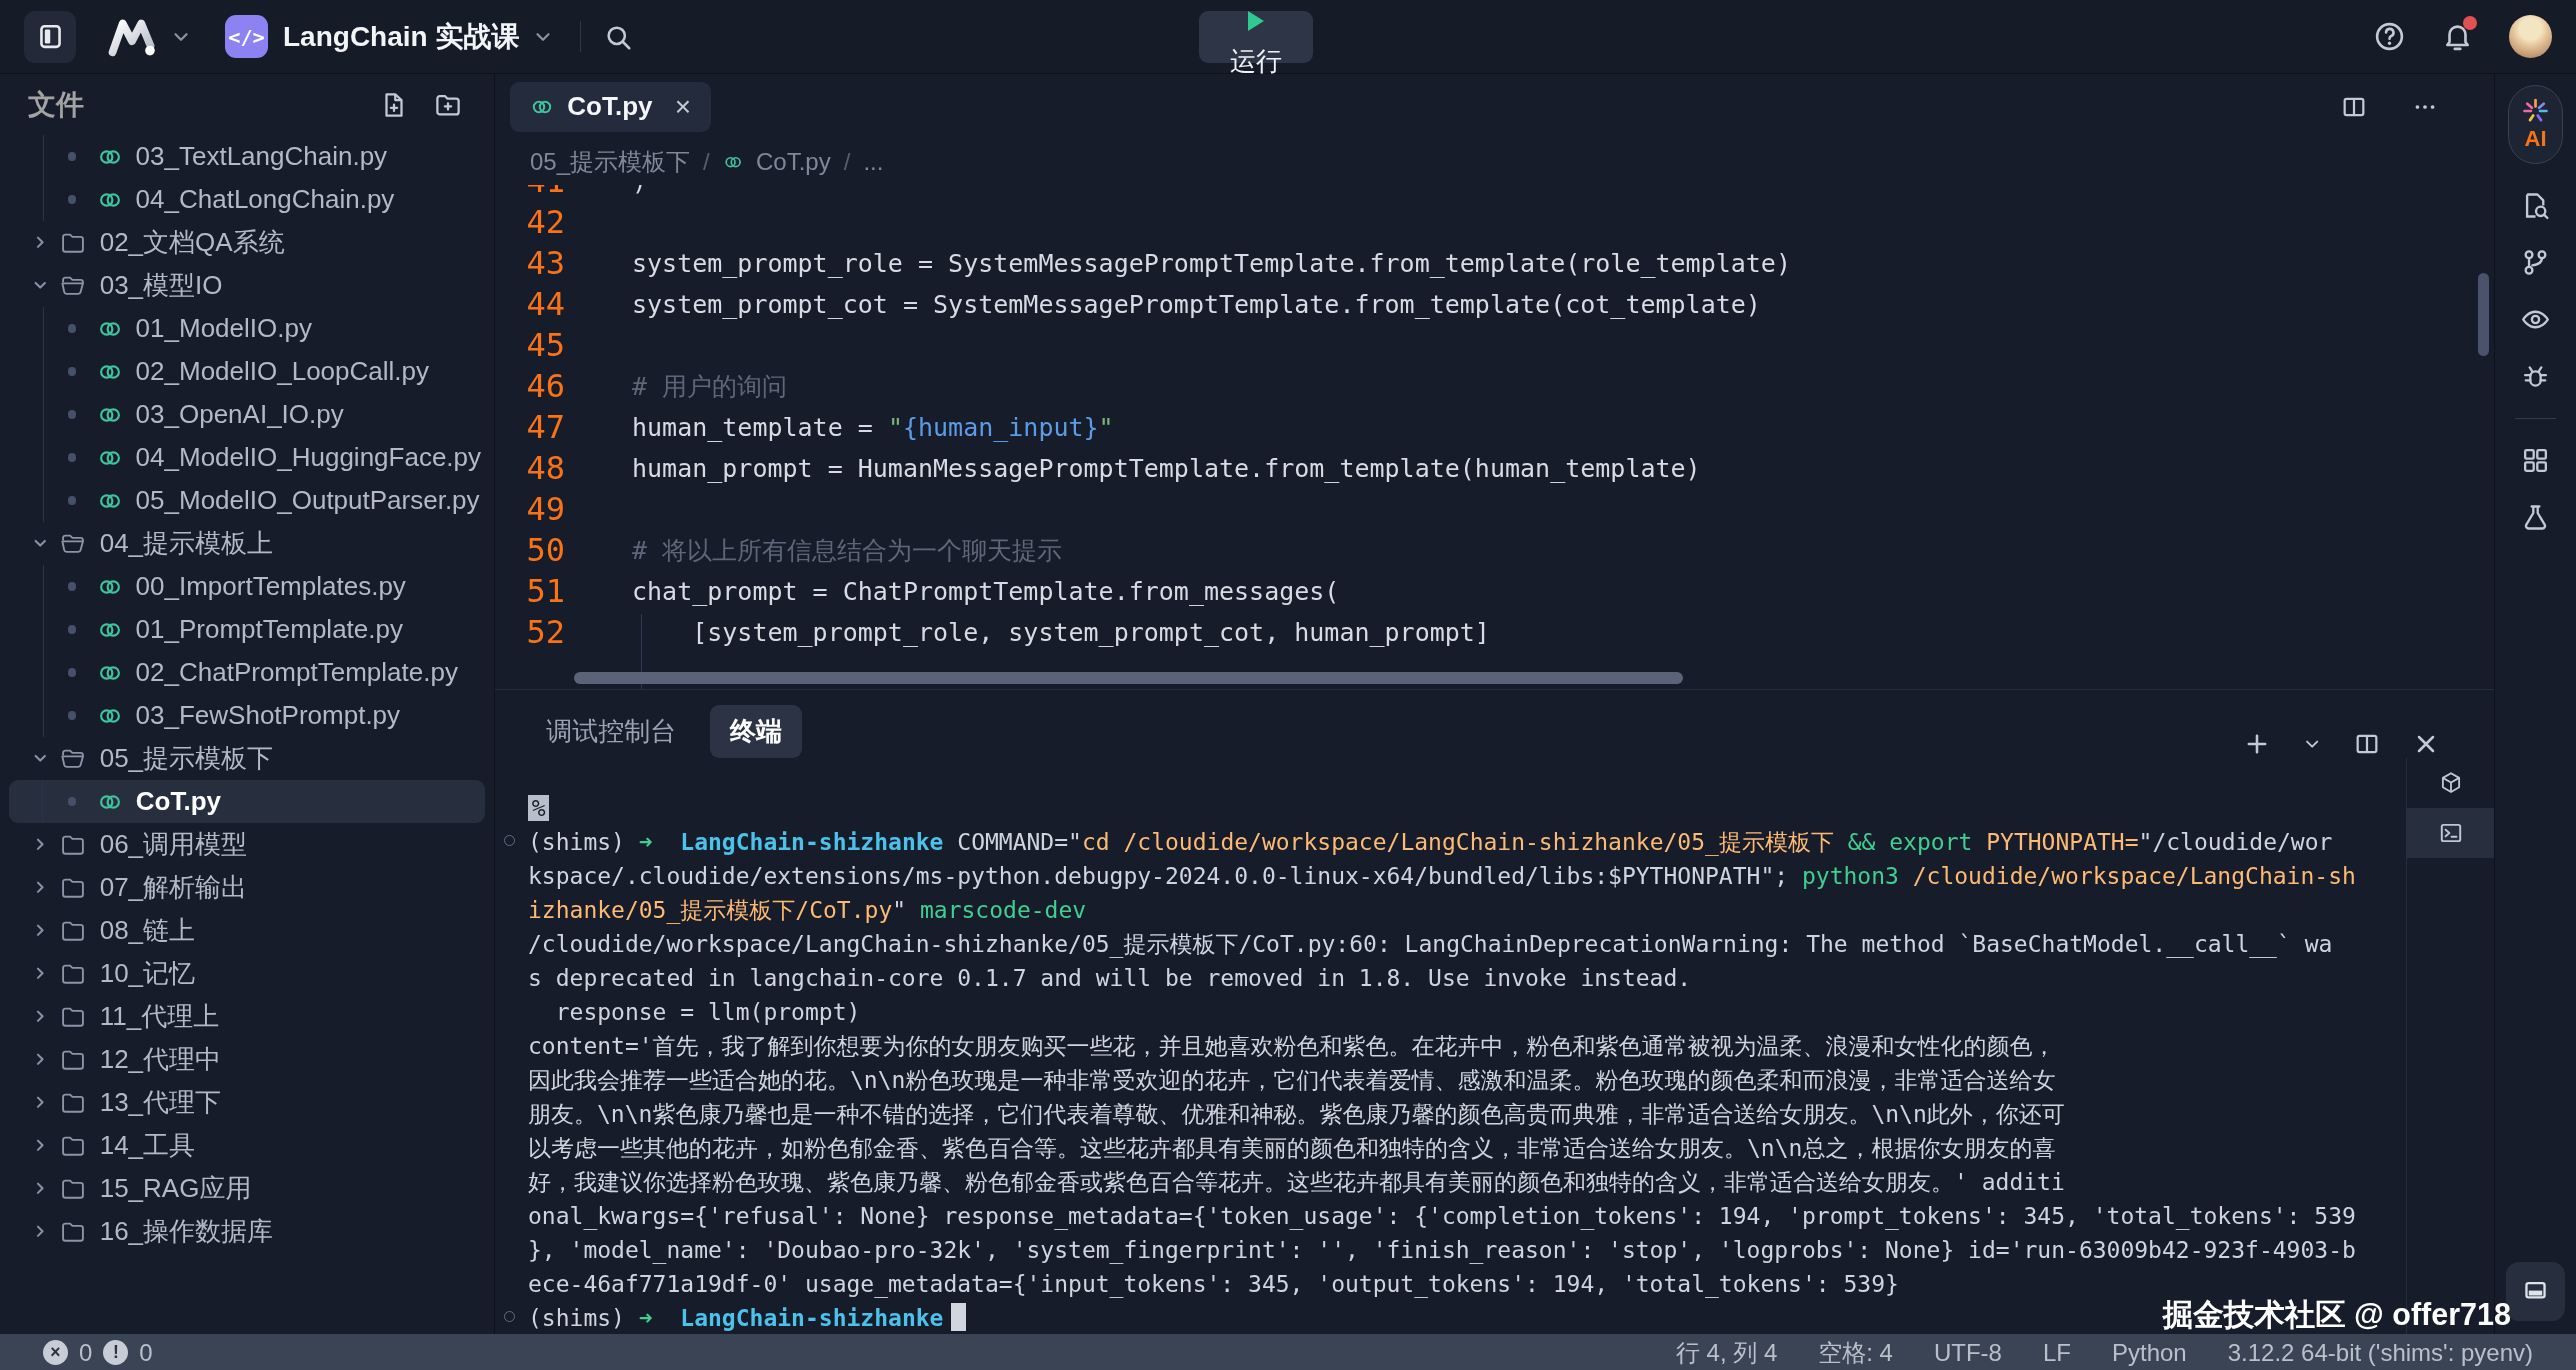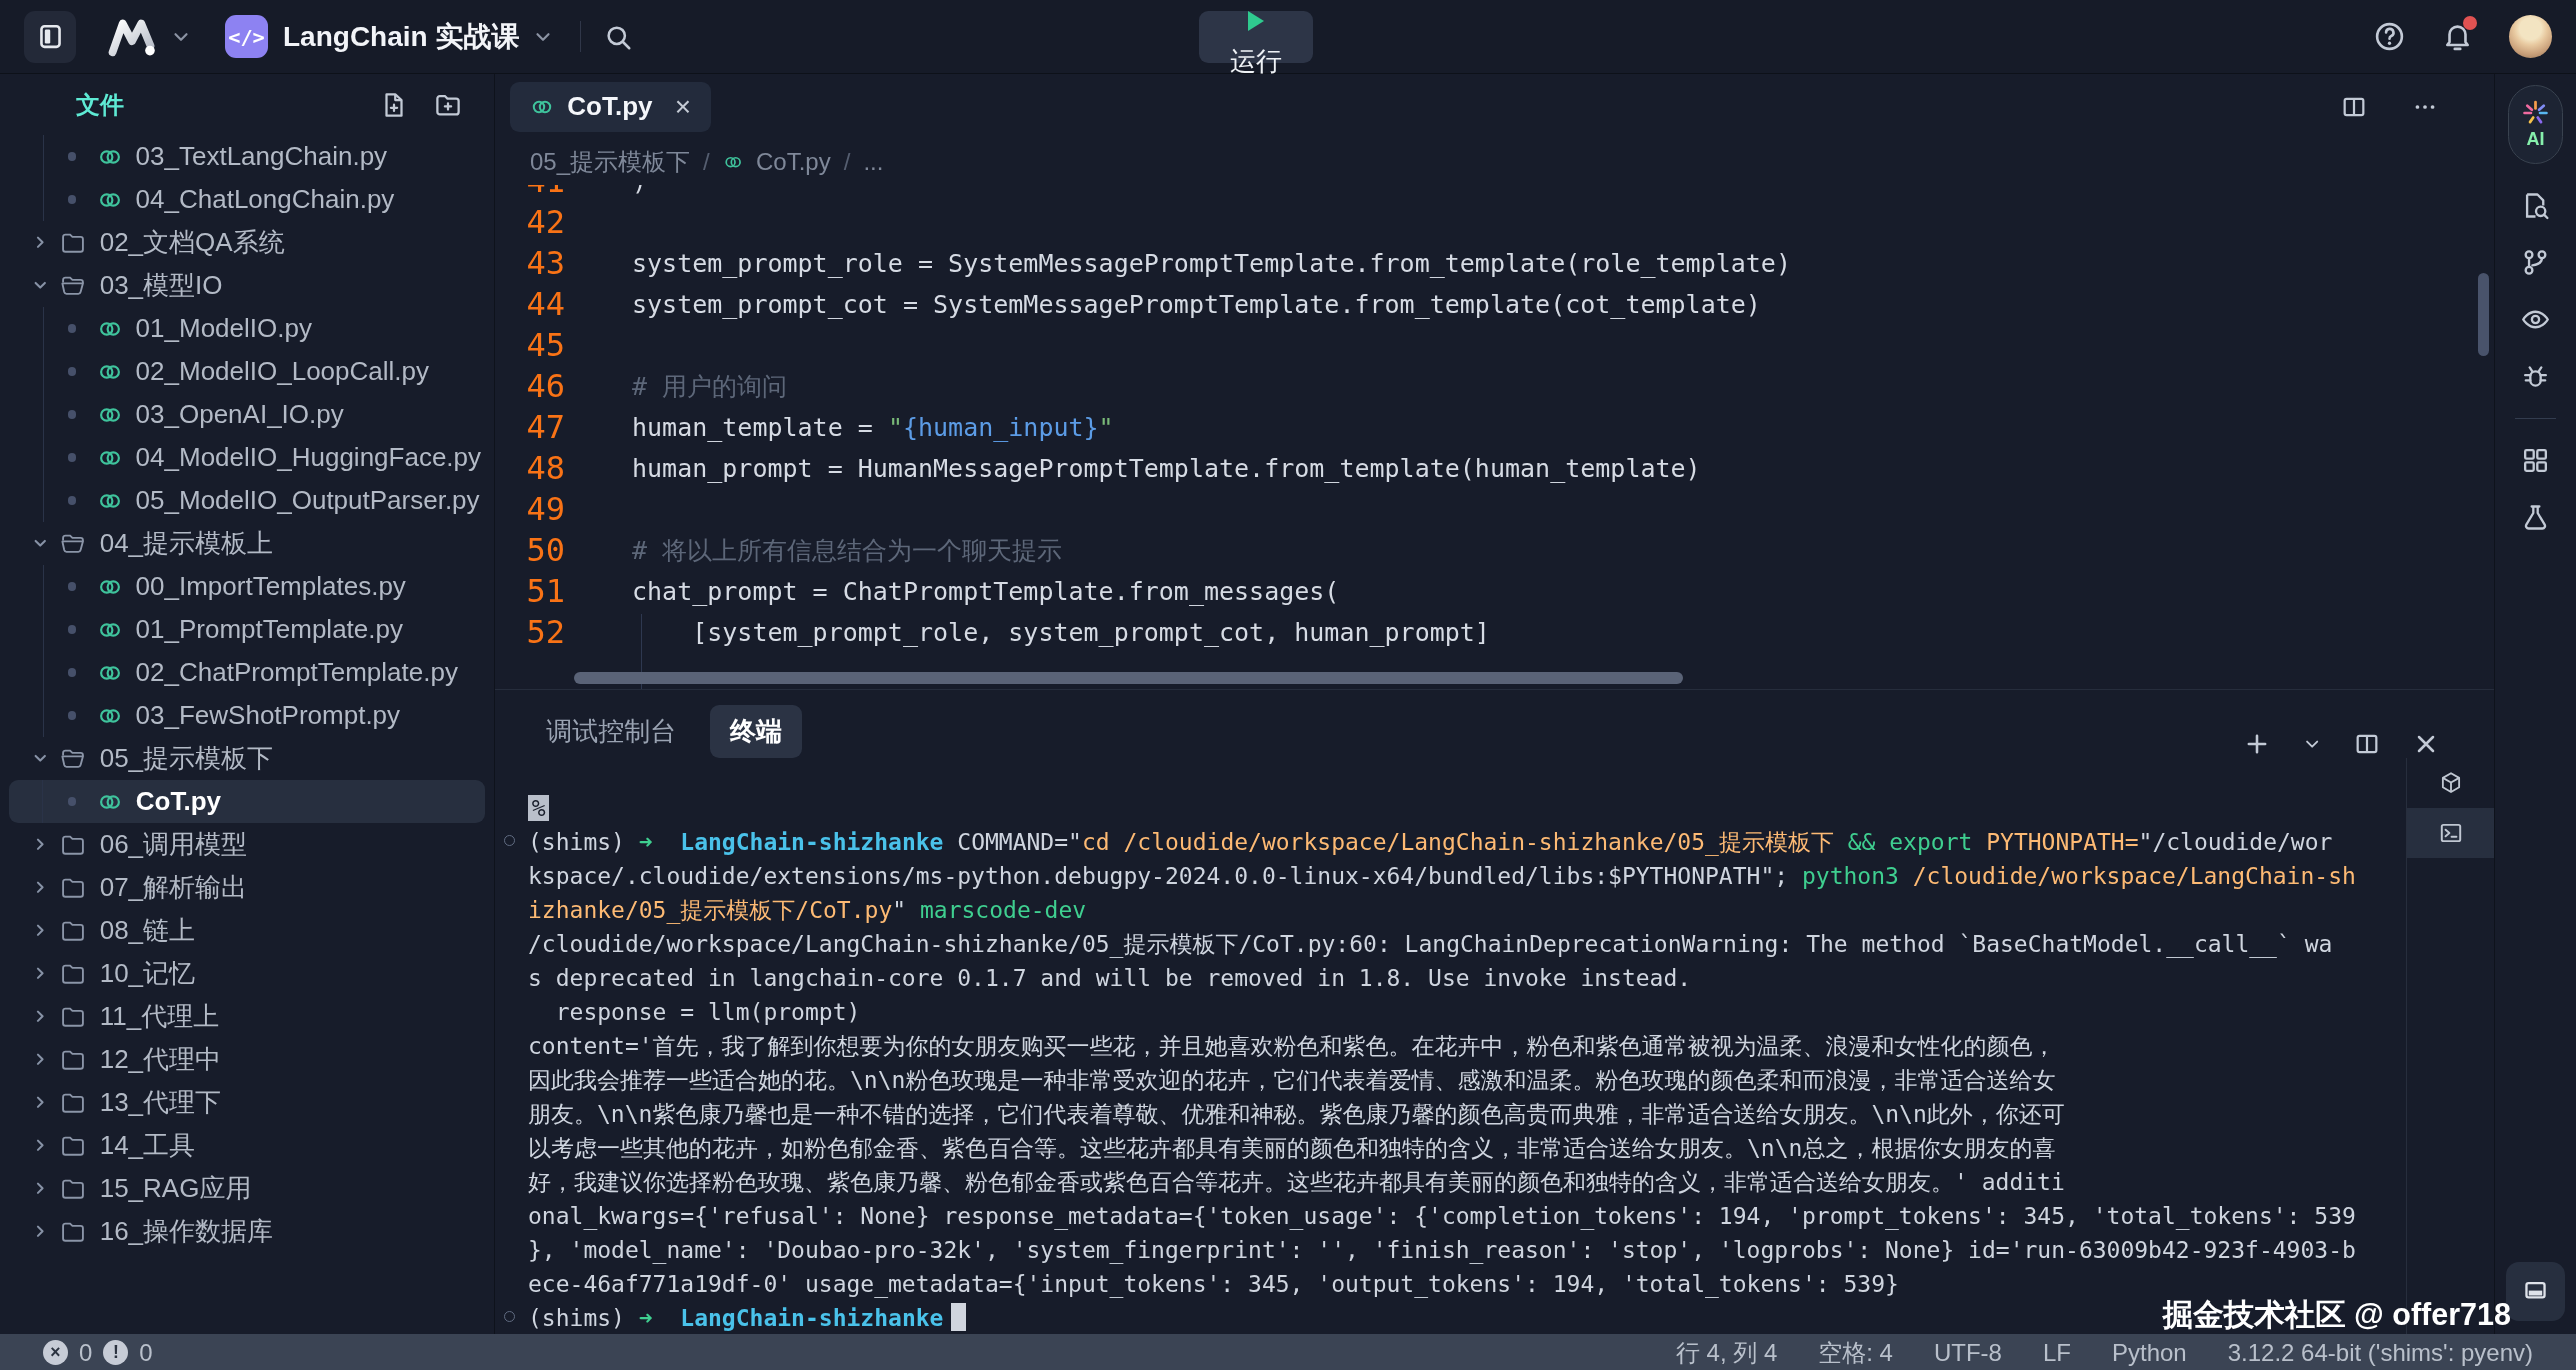--- a/index.html
+++ b/index.html
@@ -29,21 +29,21 @@
   .tb-right{ margin-left:auto; display:flex; align-items:center; gap:35px; }
   .bell-wrap{ position:relative; }
   .bell-dot{ position:absolute; right:-2.8px; top:-3.7px; width:14px; height:14px; border-radius:50%;
              background:#e05252; }
   .avatar{ width:43px; height:43px; border-radius:50%;
            background:radial-gradient(circle at 50% 32%, #f3e4c2 0 30%, #e8c9a0 45%, #c9a07a 70%, #8c6b4f 100%); }
 
   
   .explorer{ position:absolute; left:0; top:74px; width:494px; bottom:37px; background:#171c2a; }
   .exp-head{ height:61px; display:flex; align-items:center; padding:0 31px 0 28px; }
-  .exp-title{ font-size:24px; font-weight:bold; color:#5eead4;margin-left:48px; }
+  .exp-title{ font-size:28px; font-weight:bold; color:#a3a3a3; }
   .exp-actions{ margin-left:auto; display:flex; gap:24px; }
   .tree{ font-size:26px; color:#b3bac6; }
   .tree-row{ position:relative; height:43px; display:flex; align-items:center; }
   .tree-row .chev{ margin-left:31px; color:#8792a6; }
   .tree-row .fico{ margin-left:9.2px; color:#8b95a8; }
   .tree-row .guide{ position:absolute; left:43px; top:0; bottom:0; border-left:0.9px solid #2a3348; }
   .tree-row .dot{ margin-left:68px; width:8.3px; height:8.3px; border-radius:50%; background:#46506a; flex:none; }
   .tree-row .pico{ margin-left:20.3px; color:#3fc39c; }
   .tree-row .lbl{ margin-left:13px; white-space:nowrap; }
   .tree-row.selected{ background:#272f3f; border-radius:9.2px; margin:0 9.2px; }
@@ -98,21 +98,21 @@
   .t-cursor{ display:inline-block; width:15px; height:28px; background:#d0d5de; vertical-align:-4.6px; margin-left:7.4px; }
   .term-strip{ position:absolute; right:0; top:0; bottom:0; width:88px; border-left:0.9px solid #272e3d; }
   .strip-item{ height:50px; display:flex; align-items:center; justify-content:center; color:#c0c7d2; }
   .strip-item.active{ background:#272f3f; }
 
   
   .activitybar{ position:absolute; right:0; top:74px; bottom:37px; width:81px; background:#171c2a;
                 display:flex; flex-direction:column; align-items:center; padding:11px 0 13px; gap:26px; }
   .ai-pill{ width:55px; height:79px; border:1.8px solid #39424f; background:#1d2433; border-radius:30px;
             display:flex; flex-direction:column; align-items:center; justify-content:center; gap:1.8px; }
-  .ai-label{ font-size:18px; font-weight:bold; color:#86efac; }
+  .ai-label{ font-size:22px; font-weight:bold; color:#f97316; }
   .act-div{ width:41px; height:0.9px; background:#333c4e; }
   .laptop-btn{ margin-top:auto; width:59px; height:59px; border-radius:13px; background:#272f3f;
                display:flex; align-items:center; justify-content:center; }
 
   
   .statusbar{ position:absolute; left:0; right:0; bottom:0; height:37px; background:#3b4454;
               display:flex; align-items:center; padding:0 43px; font-size:24px; color:#b9c0cb; }
   .sb-left{ display:flex; align-items:center; gap:11px; }
   .sb-badge{ width:25px; height:25px; border-radius:50%; background:#c7ccd6; color:#2c3340;
              display:flex; align-items:center; justify-content:center; font-size:17.6px; font-weight:bold; }

